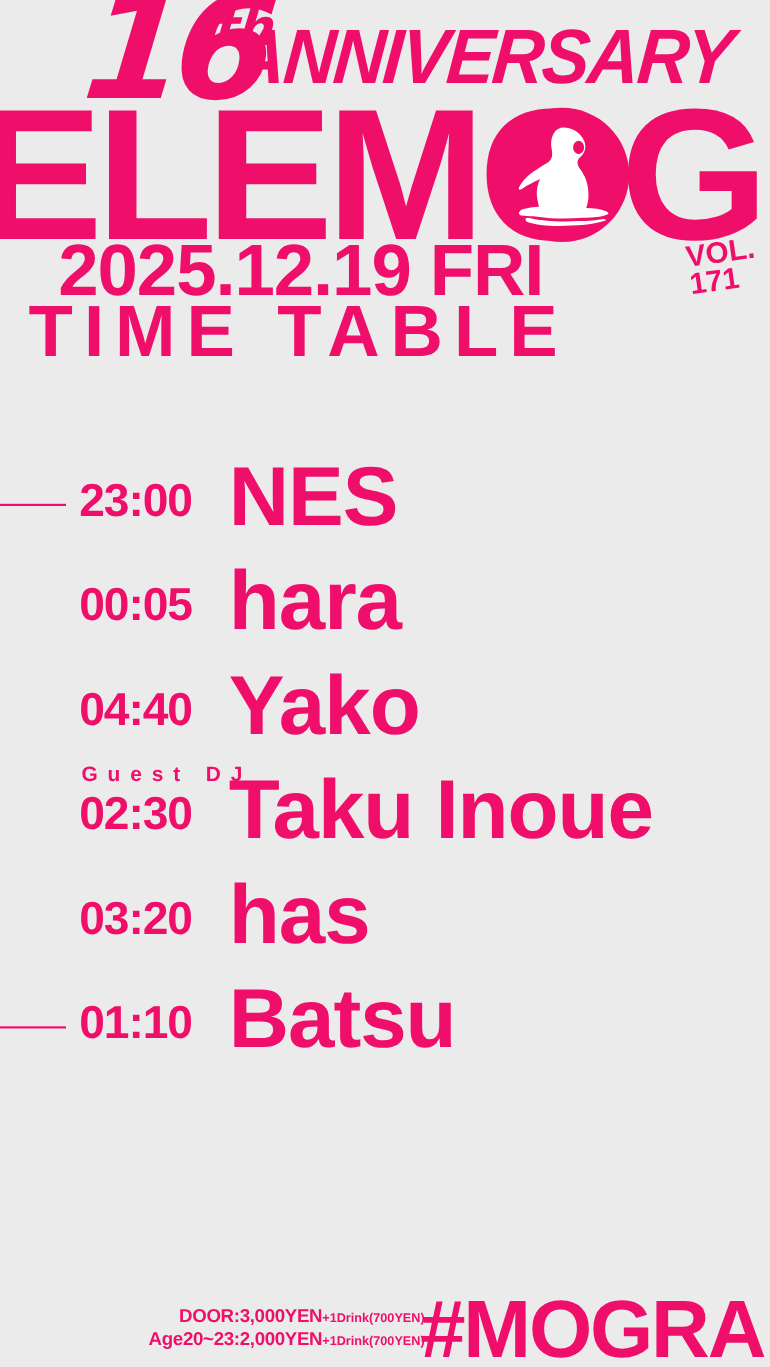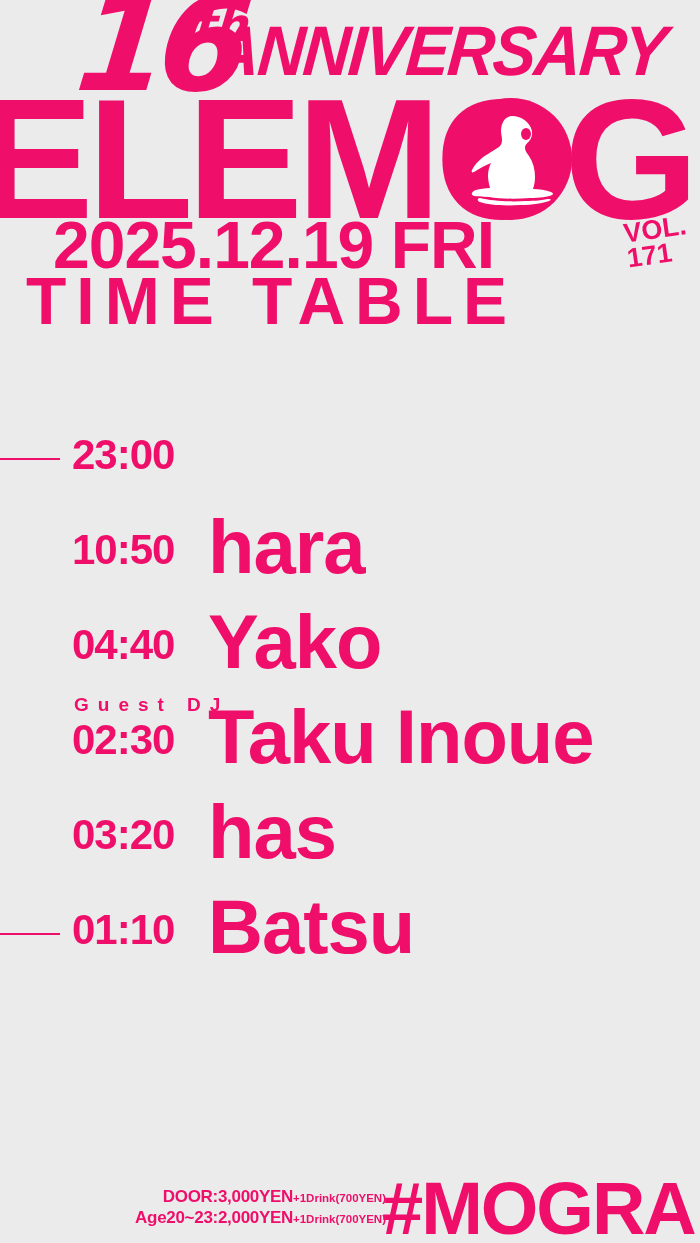--- a/index.html
+++ b/index.html
@@ -156,23 +156,24 @@
       <span>171</span>
     </div>
 
     <div class="timetable-title">TIME TABLE</div>
   </div>
 
   <div class="schedule">
       <div class="slot">
         <div class="rule"></div>
         <div class="slot-time">23:00</div>
-      </div>
-      <div class="slot">
-        <div class="slot-time">10:50</div>
+        <div class="slot-name">NES</div>
+      </div>
+      <div class="slot">
+        <div class="slot-time">00:05</div>
         <div class="slot-name">hara</div>
       </div>
       <div class="slot">
         <div class="slot-time">04:40</div>
         <div class="slot-name">Yako</div>
       </div>
       <div class="slot">
         <div class="slot-tag">Guest DJ</div>
         <div class="slot-time">02:30</div>
         <div class="slot-name">Taku Inoue</div>

